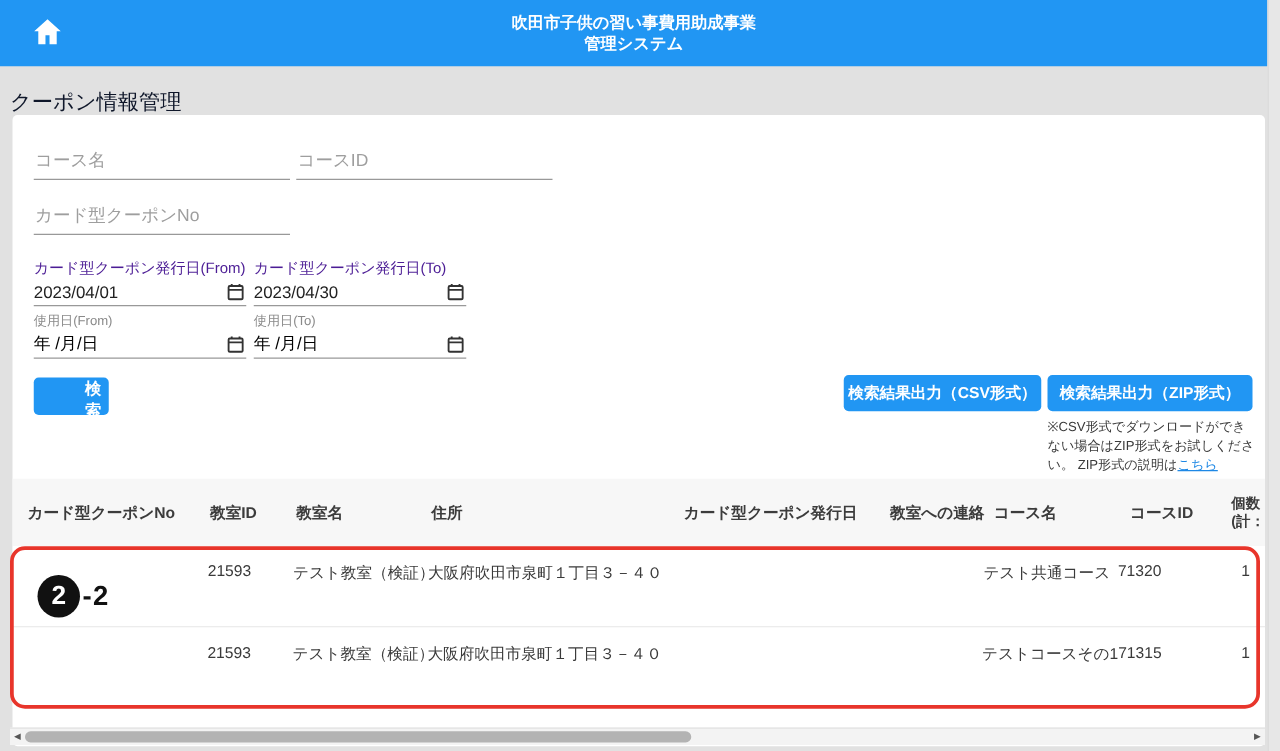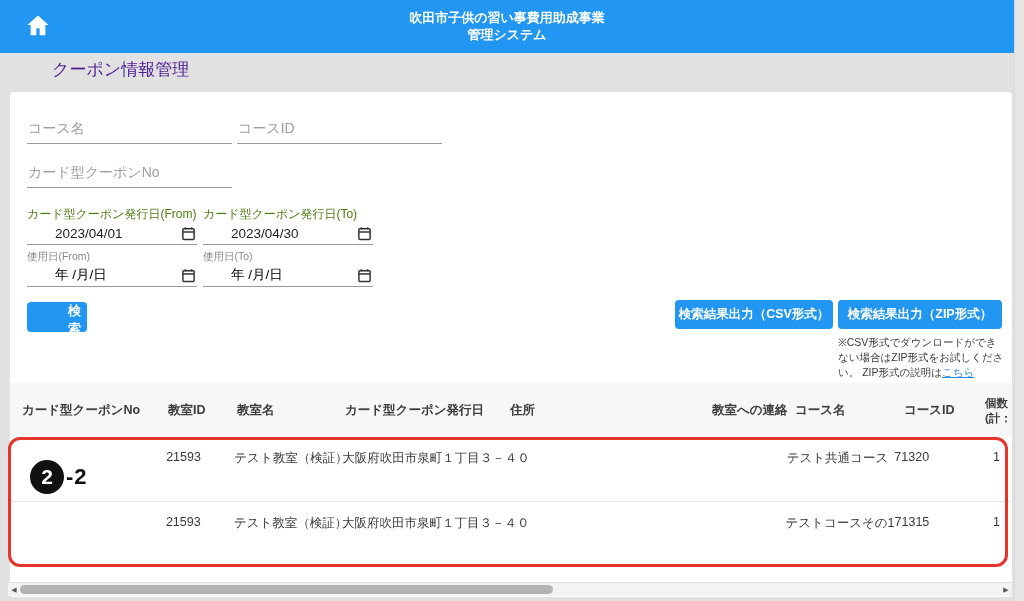--- a/index.html
+++ b/index.html
@@ -7,39 +7,39 @@
   body { font-family:"Liberation Sans", sans-serif; background:#e1e1e1; overflow:hidden; }
   #page { position:relative; width:1024px; height:601px; background:#e1e1e1; overflow:hidden; }
 
   
   .app-header { position:absolute; left:0; top:0; width:1014px; height:53px; background:#2196f3; }
   .home-btn { position:absolute; left:24px; top:13px; width:28px; height:28px; background:none; border:none; cursor:pointer; }
   .app-title { position:absolute; left:0; top:9px; width:1014px; text-align:center; color:#fff;
                font-size:13px; font-weight:bold; line-height:17px; }
 
   
-  .page-title { position:absolute; left:8px; top:58px; font-size:17px; color:#4c1d95;margin-left:44px; }
+  .page-title { position:absolute; left:8px; top:70px; font-size:17px; color:#0f172a; }
 
   
   .card { position:absolute; left:10px; top:92px; width:1002px; height:505px; background:#fff;
           border-radius:4px; overflow:hidden; }
 
   
   .u-input { position:absolute; width:205px; height:28px; border:none; border-bottom:1px solid #999;
              background:transparent; font-family:"Liberation Sans",sans-serif; font-size:14px; color:#333; outline:none; padding:0 0 4px 1px; }
   .u-input::placeholder { color:#9e9e9e; opacity:1; }
   #inp-course-name { left:17px; top:24px; }
   #inp-course-id   { left:227px; top:24px; }
   #inp-coupon-no   { left:17px; top:68px; }
 
-  .fld-label  { position:absolute; font-size:12px; color:#4d7c0f; }
+  .fld-label  { position:absolute; font-size:12px; color:#4c1d95; }
   .fld-label.small { font-size:10.5px; color:#8a8a8a; }
   .date-field { position:absolute; width:170px; height:23px; border-bottom:1px solid #999;
                 display:flex; align-items:center; cursor:text; }
-  .date-value { flex:1; font-size:13.5px; color:#222;margin-left:28px; }
+  .date-value { flex:1; font-size:13.5px; color:#222; }
   .date-value.empty { color:#000000; }
   .cal-btn { background:none; border:none; padding:0; width:16px; height:16px; cursor:pointer; display:flex; align-items:center; }
 
   #lbl-issue-from { left:17px; top:114px; }
   #fld-issue-from { left:17px; top:130px; }
   #lbl-issue-to   { left:193px; top:114px; }
   #fld-issue-to   { left:193px; top:130px; }
   #lbl-use-from   { left:17px; top:158px; }
   #fld-use-from   { left:17px; top:172px; }
   #lbl-use-to     { left:193px; top:158px; }
@@ -171,22 +171,22 @@
     <button id="btn-search" class="btn">検索</button>
     <button id="btn-csv" class="btn">検索結果出力（CSV形式）</button>
     <button id="btn-zip" class="btn">検索結果出力（ZIP形式）</button>
 
     <div class="csv-note"><span>※CSV形式でダウンロードができない場合はZIP形式をお試しください。 ZIP形式の説明は</span><a>こちら</a></div>
 
     <div class="tbl-head">
       <div class="cell c-coupon">カード型クーポンNo</div>
       <div class="cell c-clsid">教室ID</div>
       <div class="cell c-clsname">教室名</div>
+      <div class="cell c-addr">住所</div>
       <div class="cell c-issue">カード型クーポン発行日</div>
-      <div class="cell c-addr">住所</div>
       <div class="cell c-contact">教室への連絡</div>
       <div class="cell c-course">コース名</div>
       <div class="cell c-cid">コースID</div>
       <div class="cell c-count">
         <div>個数</div>
         <div>(計：</div>
       </div>
     </div>
 
     <div class="tbl-rows">

